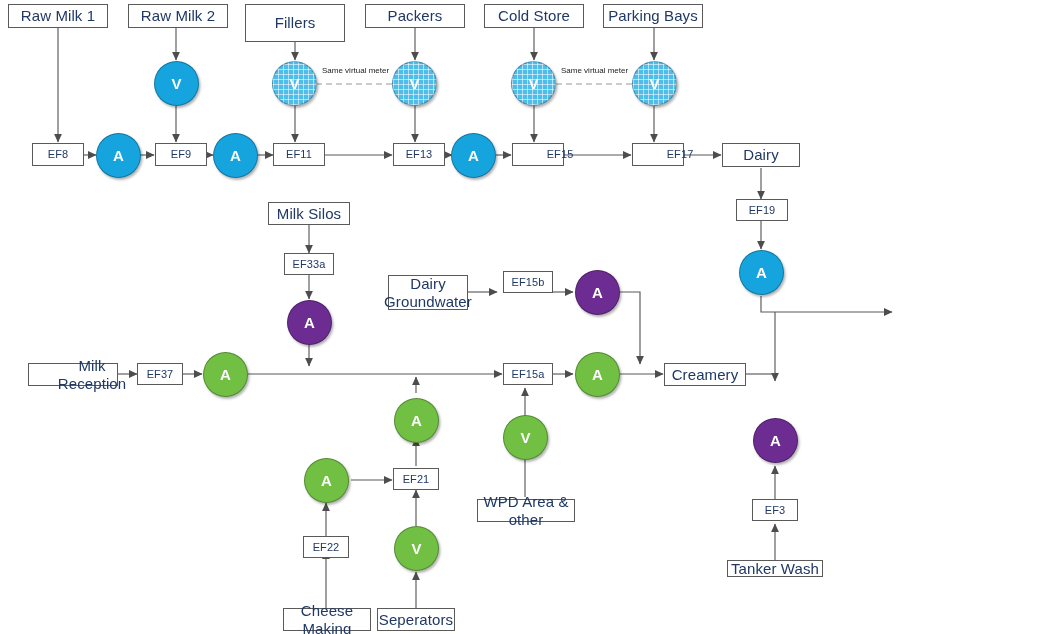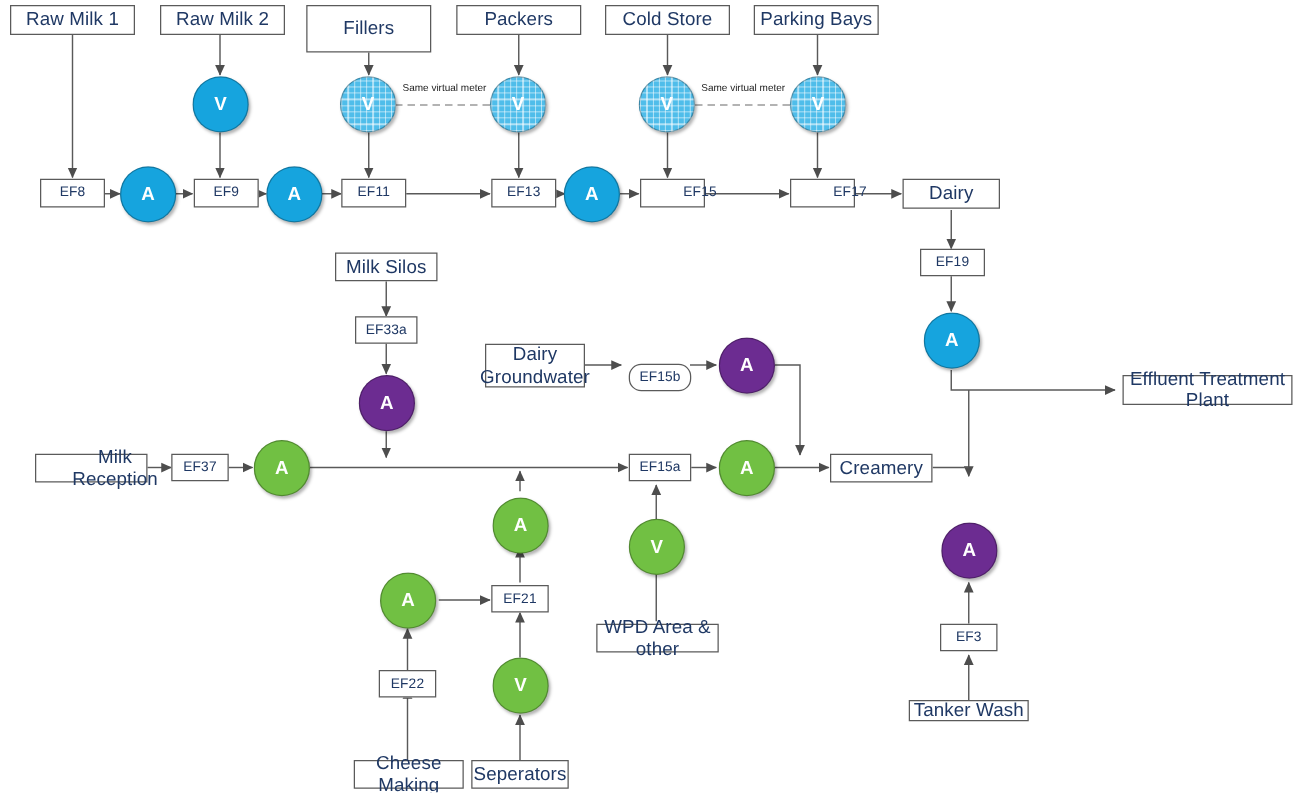--- a/index.html
+++ b/index.html
@@ -146,23 +146,20 @@
   </div>
   <div class="node-box" style="left:484px;top:4px;width:100px;height:24px;">
     <span>Cold Store</span>
   </div>
   <div class="node-box" style="left:603px;top:4px;width:100px;height:24px;">
     <span>Parking Bays</span>
   </div>
   <div class="node-box" style="left:722px;top:143px;width:78px;height:24px;">
     <span>Dairy</span>
   </div>
-  <div class="node-box" style="left:898px;top:300px;width:136px;height:24px;">
-    <span>Effluent Treatment Plant</span>
-  </div>
   <div class="node-box" style="left:268px;top:202px;width:82px;height:23px;">
     <span>Milk Silos</span>
   </div>
   <div class="node-box" style="left:388px;top:275px;width:80px;height:35px;white-space:pre-line;">
     <span style="white-space:pre-line;">Dairy
 Groundwater</span>
   </div>
   <div class="node-box" style="left:28px;top:363px;width:90px;height:23px;padding-left:38px;">
     <span>Milk Reception</span>
   </div>
@@ -199,21 +196,21 @@
   </div>
   <div class="node-box meter" style="left:632px;top:143px;width:52px;height:23px;padding-left:44px;">
     <span>EF17</span>
   </div>
   <div class="node-box meter" style="left:736px;top:199px;width:52px;height:22px;">
     <span>EF19</span>
   </div>
   <div class="node-box meter" style="left:284px;top:253px;width:50px;height:22px;">
     <span>EF33a</span>
   </div>
-  <div class="node-box meter" style="left:503px;top:291px;width:50px;height:22px;border-radius:10px;">
+  <div class="node-box meter" style="left:503px;top:271px;width:50px;height:22px;">
     <span>EF15b</span>
   </div>
   <div class="node-box meter" style="left:503px;top:363px;width:50px;height:22px;">
     <span>EF15a</span>
   </div>
   <div class="node-box meter" style="left:137px;top:363px;width:46px;height:22px;text-align:center;">
     <span>EF37</span>
   </div>
   <div class="node-box meter" style="left:393px;top:468px;width:46px;height:22px;">
     <span>EF21</span>

